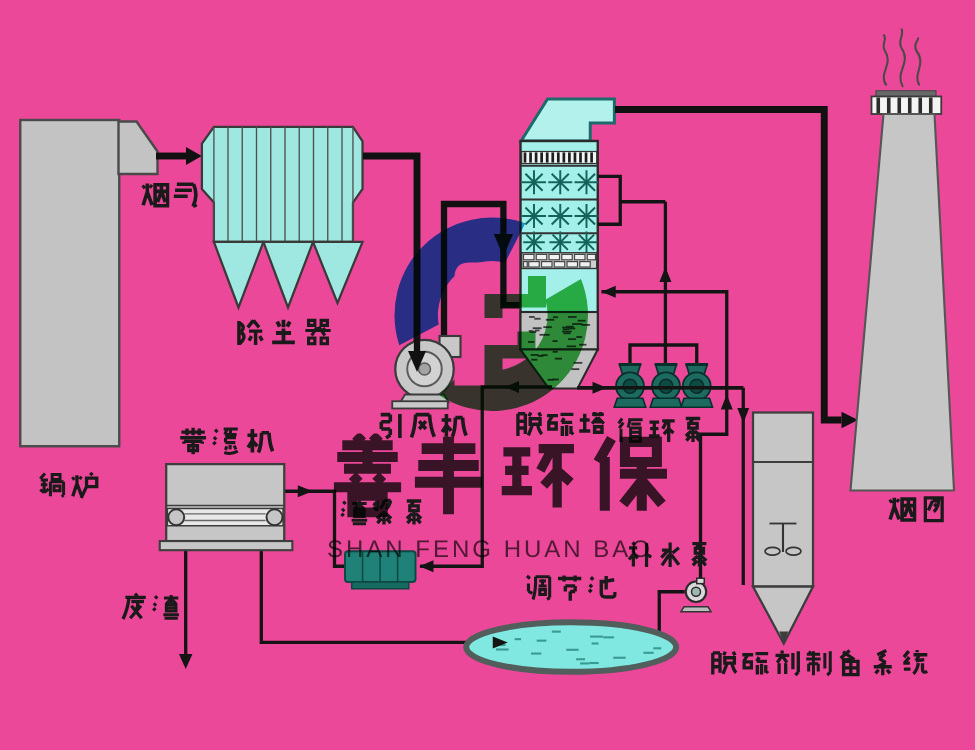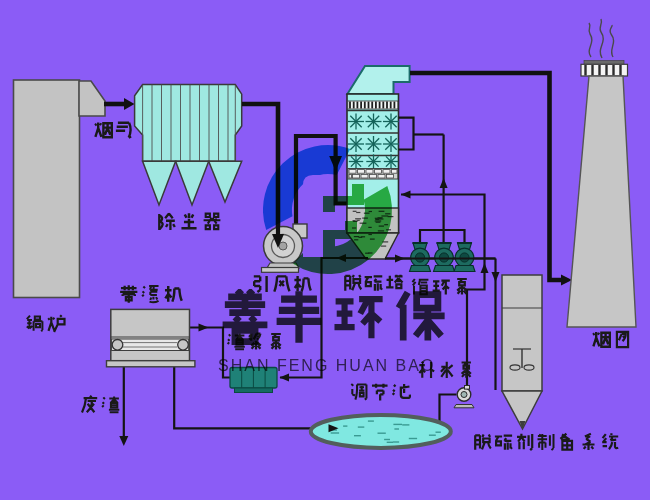--- a/index.html
+++ b/index.html
@@ -1,14 +1,14 @@
 <!DOCTYPE html>
 <html><head><meta charset="utf-8"><style>
 html,body{margin:0;padding:0;background:#fff}
-#c{position:relative;width:650px;height:500px;background:#8b5cf6;overflow:hidden}
+#c{position:relative;width:650px;height:500px;background:#ec4899;overflow:hidden}
 </style></head><body>
 <div id="c">
 <svg width="650" height="500" viewBox="0 0 650 500" font-family="Liberation Sans, sans-serif">
 <defs>
 <g id="gdefs"></g>
 <symbol id="g-yan" viewBox="0 0 100 100">
           <path fill="none" stroke="currentColor" stroke-width="12" d="M26,12 V40 M26,40 L12,84 M26,40 L42,84 M10,26 L18,20 M42,24 L34,18 M52,16 H94 V86 H52 Z M58,38 H88 M73,20 V38 M73,38 L60,74 M73,38 L86,74"></path>
         </symbol>
 <symbol id="g-qi" viewBox="0 0 100 100">
           <path fill="none" stroke="currentColor" stroke-width="12" d="M22,14 H78 M16,34 H72 M12,54 H58 M78,14 Q94,50 76,88 M76,88 L88,82"></path>

